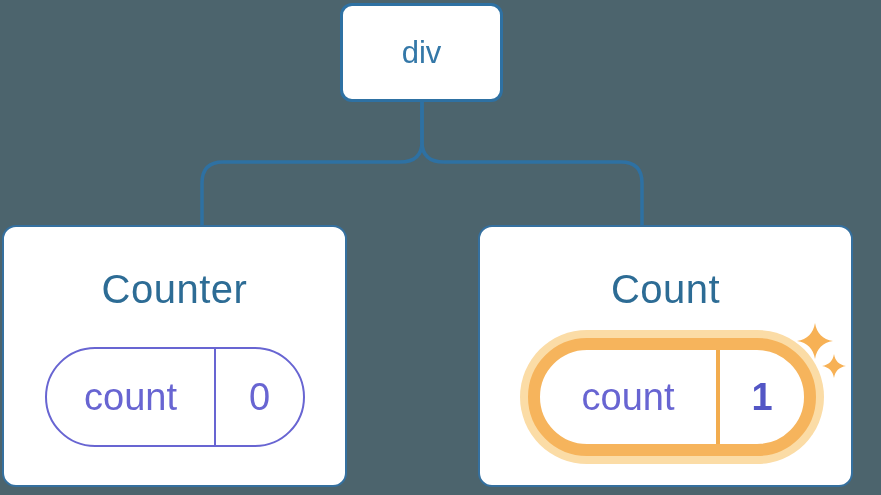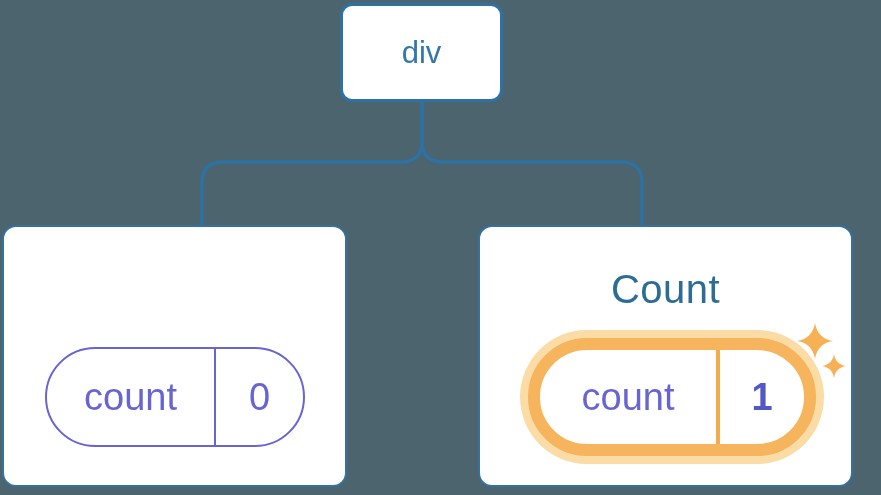--- a/index.html
+++ b/index.html
@@ -131,20 +131,21 @@
   <svg class="connector-layer" viewBox="0 0 881 495">
     <path d="M 422 100 L 422 142 Q 422 162 400 162 L 223 162 Q 202 162 202 183 L 202 226" fill="none" stroke-width="3.5" stroke="#2E71A3"></path>
     <path d="M 422 100 L 422 142 Q 422 162 444 162 L 621 162 Q 642 162 642 183 L 642 226" fill="none" stroke-width="3.5" stroke="#2E71A3"></path>
   </svg>
 
   <div class="root-node">
     <span>div</span>
   </div>
 
   <div class="card card-left">
+    <div class="card-title">Counter</div>
     <div class="state-pill">
       <div class="seg-key">count</div>
       <div class="seg-value">0</div>
     </div>
   </div>
 
   <div class="card card-right">
     <div class="card-title">Count</div>
     <div class="state-pill-highlight">
       <div class="seg-key">count</div>

